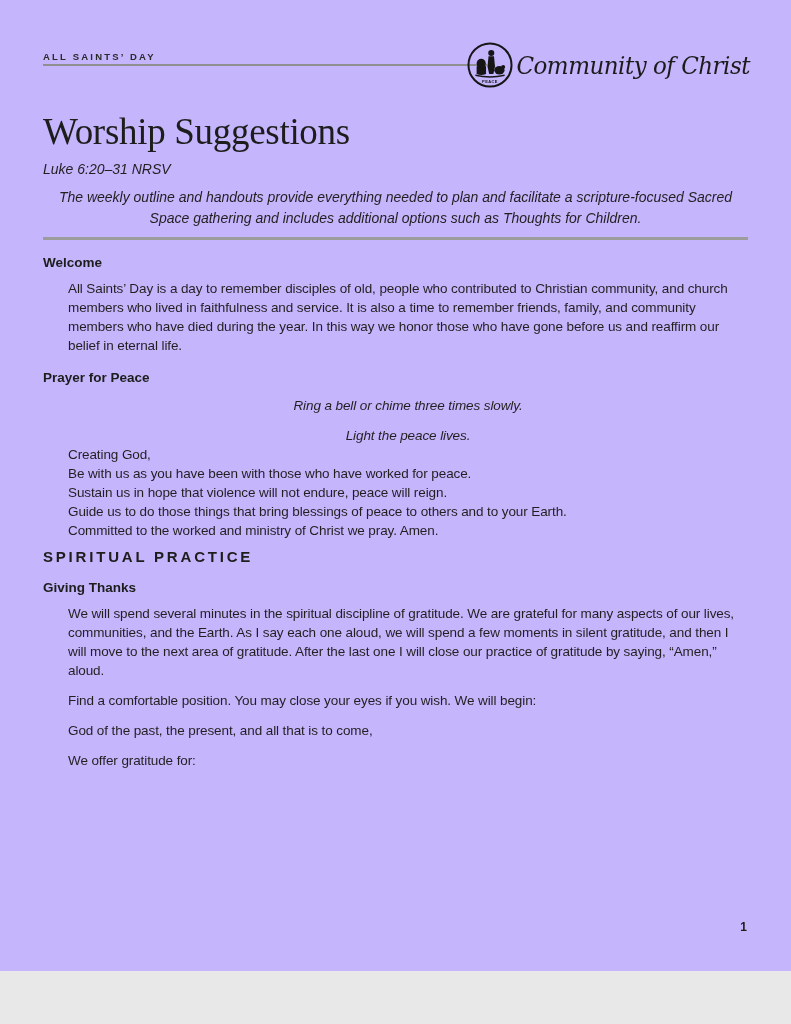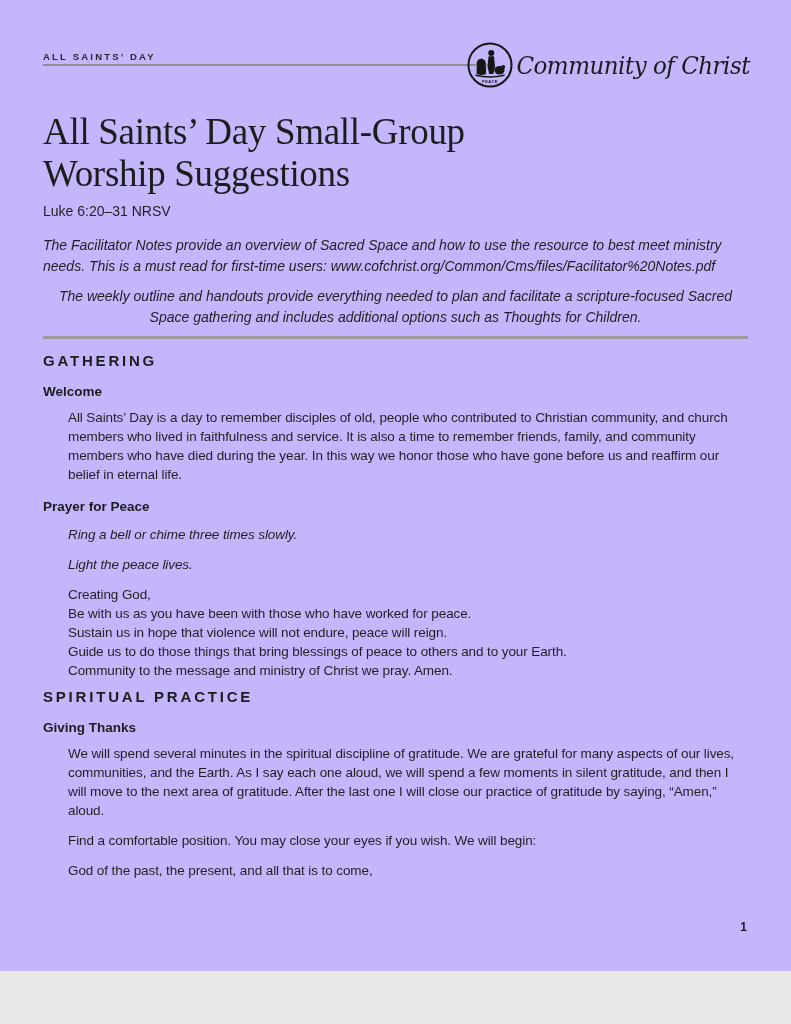--- a/index.html
+++ b/index.html
@@ -32,38 +32,38 @@
   }
   
   .content { padding:0 43px; }
   .title {
     margin-top:21px;
     font-family:"Liberation Serif", serif; font-weight:400;
     font-size:37px; line-height:42px; color:#1d1d1b; letter-spacing:-0.3px;
   }
   .title-line { display:block; }
   .scripture {
-    margin-top:8px; font-size:14px; line-height:17px;
+    margin-top:8px; font-size:14px; font-style:italic; line-height:17px;
   }
   .intro { font-size:14px; font-style:italic; line-height:21px; }
   .intro.first { margin-top:15px; }
   .intro.second { margin-top:9px;text-align:center; }
   .divider { margin-top:8px; height:2.5px; background:#9c9c9c; }
   .section-heading {
     font-size:15px; font-weight:700; letter-spacing:2.8px; color:#1d1d1b;
     margin-top:13px;
   }
   .section-heading.sp { margin-top:8px; }
   .subheading { font-size:13.5px; font-weight:700; color:#1d1d1b; margin-top:15px; }
   .body { font-size:13.5px; line-height:19px; letter-spacing:-0.1px; }
   .indent { margin-left:25px; }
   .body.para { margin-top:9px; }
   .body.spaced { margin-top:11px; }
-  .italic { font-style:italic; }
-  .prayer { margin-top:11px; }
+  .italic { font-style:italic;text-align:center; }
+  .prayer { }
   .page-number {
     position:absolute; right:44px; bottom:37px;
     font-size:12px; font-weight:700; color:#1d1d1b;
   }
 </style>
 </head>
 <body>
 
 <div class="page">
 
@@ -86,52 +86,50 @@
         <path d="M8 31.2 Q22 34.4 36 31.2 L36 32.6 Q22 35.8 8 32.6 Z" fill="#161616"></path>
         <text x="22" y="38.8" text-anchor="middle" font-size="3.8" font-weight="bold" letter-spacing="0.4" fill="#161616">PEACE</text>
       </svg>
       <div class="wordmark">Community of Christ</div>
     </div>
   </header>
 
   <main class="content">
 
     <h1 class="title">
-        <span class="title-line">All Saints’ Day Small-Group</span>
         <span class="title-line">Worship Suggestions</span>
       </h1>
 
     <p class="scripture">Luke 6:20–31 NRSV</p>
 
-    <p class="intro first">The Facilitator Notes provide an overview of Sacred Space and how to use the resource to best meet ministry needs. This is a must read for first-time users: www.cofchrist.org/Common/Cms/files/Facilitator%20Notes.pdf</p>
     <p class="intro second">The weekly outline and handouts provide everything needed to plan and facilitate a scripture-focused Sacred Space gathering and includes additional options such as Thoughts for Children.</p>
 
     <div class="divider"></div>
 
-    <h2 class="section-heading">GATHERING</h2>
 
     <h3 class="subheading">Welcome</h3>
     <p class="body indent para">All Saints’ Day is a day to remember disciples of old, people who contributed to Christian community, and church members who lived in faithfulness and service. It is also a time to remember friends, family, and community members who have died during the year. In this way we honor those who have gone before us and reaffirm our belief in eternal life.</p>
 
     <h3 class="subheading">Prayer for Peace</h3>
     <p class="body indent italic spaced">Ring a bell or chime three times slowly.</p>
     <p class="body indent italic spaced">Light the peace lives.</p>
 
     <div class="body indent prayer">
       <div>Creating God,</div>
       <div>Be with us as you have been with those who have worked for peace.</div>
       <div>Sustain us in hope that violence will not endure, peace will reign.</div>
       <div>Guide us to do those things that bring blessings of peace to others and to your Earth.</div>
-      <div>Community to the message and ministry of Christ we pray. Amen.</div>
+      <div>Committed to the worked and ministry of Christ we pray. Amen.</div>
     </div>
 
     <h2 class="section-heading sp">SPIRITUAL PRACTICE</h2>
 
     <h3 class="subheading">Giving Thanks</h3>
     <p class="body indent para">We will spend several minutes in the spiritual discipline of gratitude. We are grateful for many aspects of our lives, communities, and the Earth. As I say each one aloud, we will spend a few moments in silent gratitude, and then I will move to the next area of gratitude. After the last one I will close our practice of gratitude by saying, “Amen,” aloud.</p>
     <p class="body indent spaced">Find a comfortable position. You may close your eyes if you wish. We will begin:</p>
     <p class="body indent spaced">God of the past, the present, and all that is to come,</p>
+    <p class="body indent spaced">We offer gratitude for:</p>
 
   </main>
 
   <div class="page-number">1</div>
 
 </div>
 
 </body></html>

